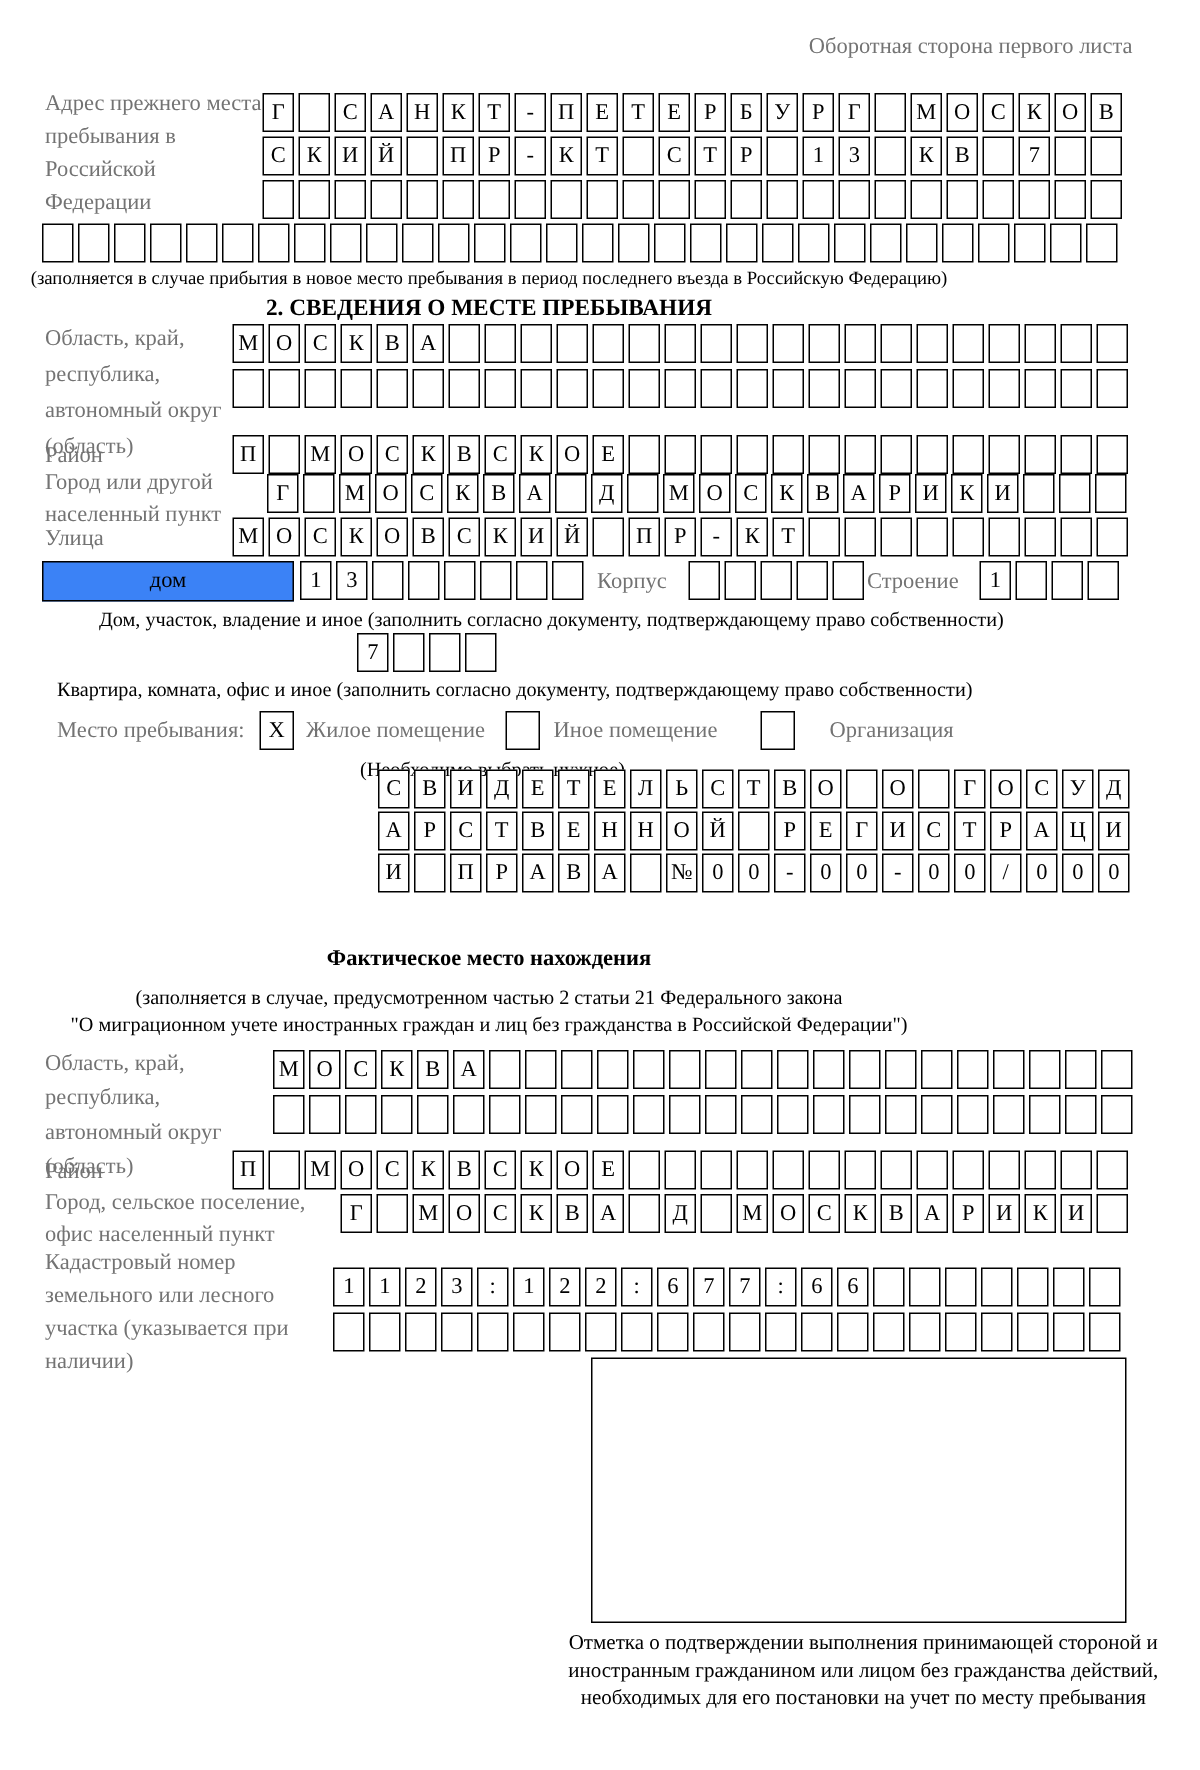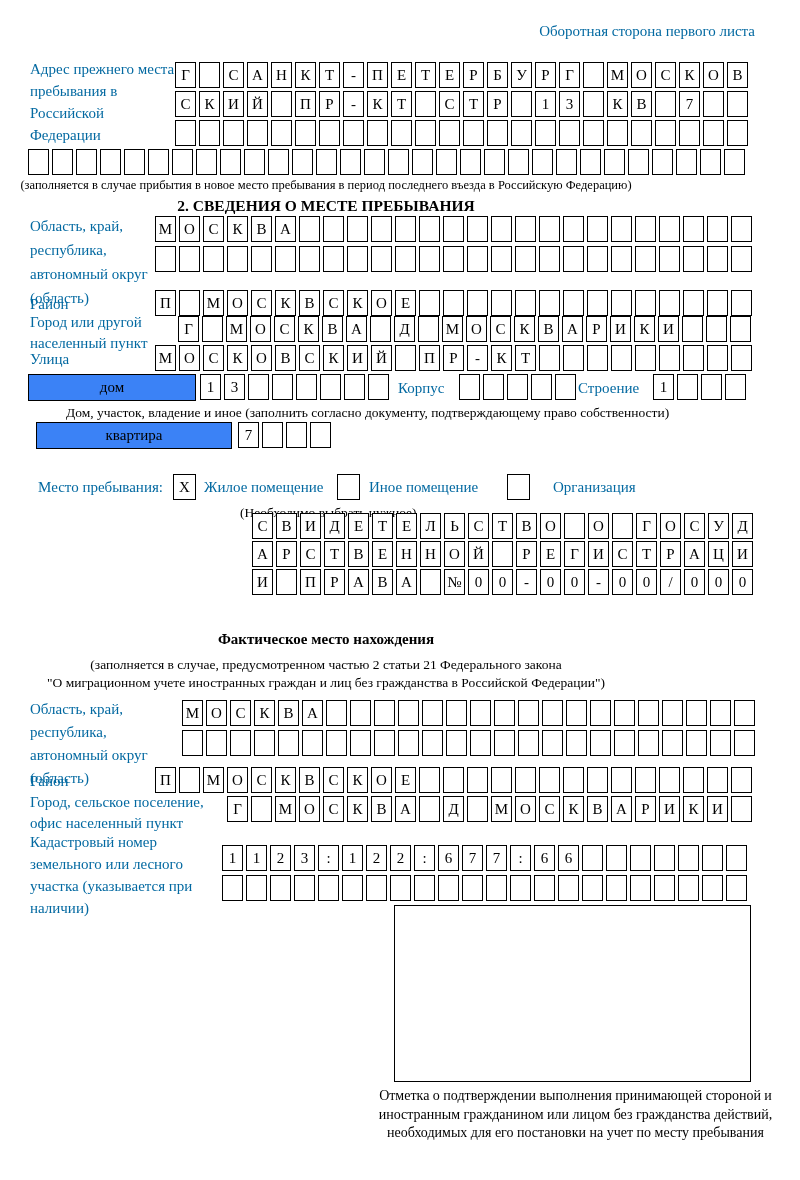--- a/index.html
+++ b/index.html
@@ -1,21 +1,21 @@
 <!DOCTYPE html>
 <html><head>
 <meta charset="utf-8">
 <style>
   html,body{margin:0;padding:0;background:#fff;}
   .page{
     position:relative;width:800px;height:1180px;background:#ffffff;color:#000;
     font-family:"Liberation Serif","DejaVu Serif",serif;overflow:hidden;
   }
   .abs{position:absolute;}
-  .lbl{font-size:15px;line-height:22px;color:#0369a1;}
+  .lbl{font-size:15px;line-height:22px;color:#737373;}
   .cells{display:flex;gap:3px;}
   .cell{
     box-sizing:border-box;width:21px;height:26px;border:1.6px solid #000;
     display:flex;align-items:center;justify-content:center;
     font-size:15px;line-height:1;background:#fff;
   }
   .bigbox{box-sizing:border-box;border:1.6px solid #000;background:#fff;}
   .fieldbox{
     box-sizing:border-box;border:1.6px solid #000;height:27px;
     display:flex;align-items:center;justify-content:center;font-size:15px;background:#3b82f6;
@@ -314,27 +314,27 @@
     </div>
   <div class="abs lbl" style="left:578px;top:377px;">Строение</div>
   <div class="abs cells" style="left:653px;top:374px;">
       <span class="cell">1</span>
       <span class="cell"></span>
       <span class="cell"></span>
       <span class="cell"></span>
     </div>
   <div class="abs note14" style="left:38px;top:405px;margin-left:28px;">Дом, участок, владение и иное (заполнить согласно документу, подтверждающему право собственности)</div>
 
-  <div class="abs fieldbox" style="left:36px;top:422px;width:196px;">квартира</div>
   <div class="abs cells" style="left:238px;top:422px;">
       <span class="cell">7</span>
       <span class="cell"></span>
       <span class="cell"></span>
       <span class="cell"></span>
     </div>
+  <div class="abs note14" style="left:38px;top:452px;">Квартира, комната, офис и иное (заполнить согласно документу, подтверждающему право собственности)</div>
 
   <div class="abs lbl" style="left:38px;top:476px;">Место пребывания:</div>
   <div class="abs checkbox" style="left:173px;top:474px;">X</div>
   <div class="abs lbl" style="left:204px;top:476px;">Жилое помещение</div>
   <div class="abs checkbox" style="left:337px;top:474px;"></div>
   <div class="abs lbl" style="left:369px;top:476px;">Иное помещение</div>
   <div class="abs checkbox" style="left:507px;top:474px;"></div>
   <div class="abs lbl" style="left:553px;top:476px;">Организация</div>
   <div class="abs note14" style="left:240px;top:505px;">(Необходимо выбрать нужное)</div>
 

